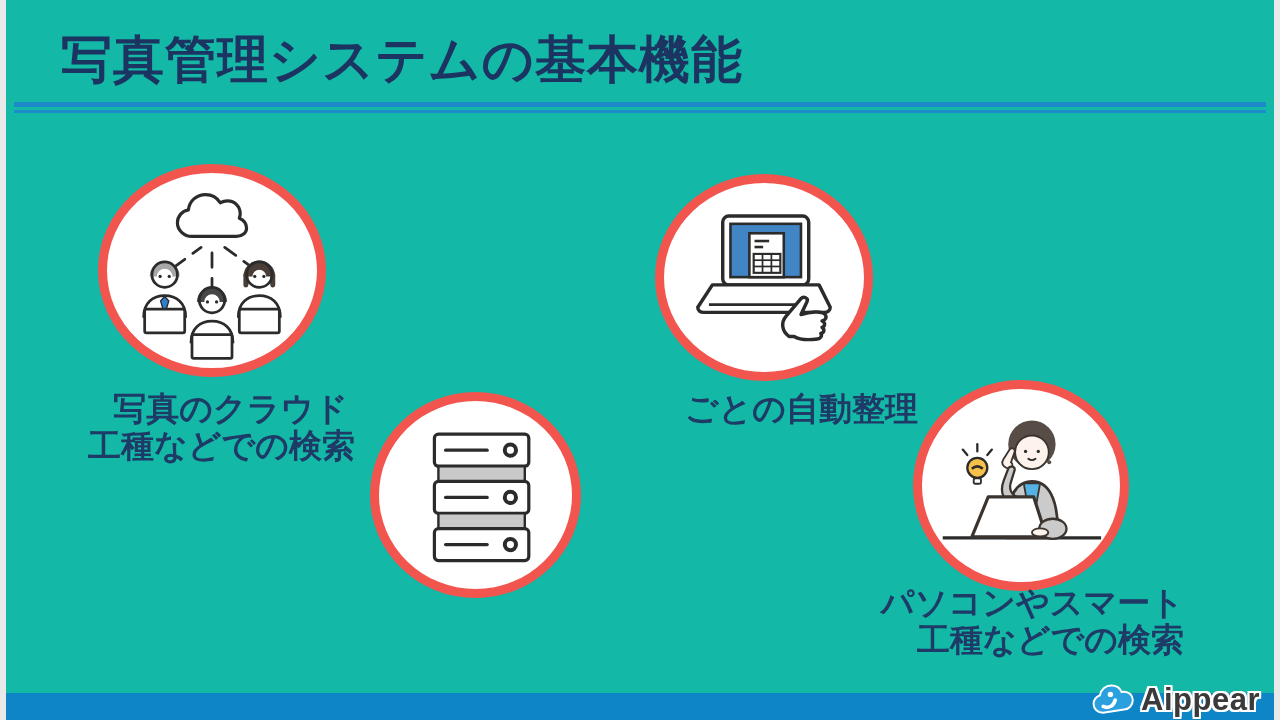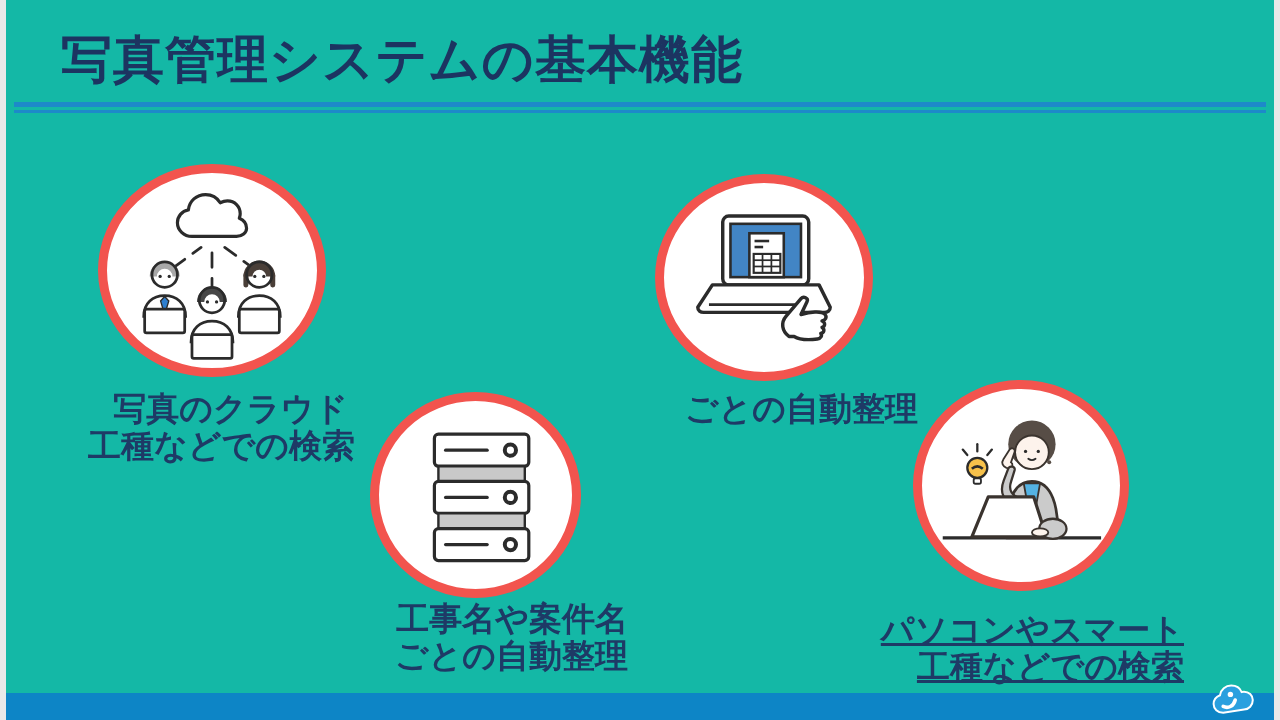--- a/index.html
+++ b/index.html
@@ -115,24 +115,20 @@
         <line x1="62" y1="103" x2="114" y2="103"></line>
         <line x1="62" y1="162" x2="114" y2="162"></line>
       </g>
       <g fill="#fff" stroke="#2b2b2b" stroke-width="5">
         <circle cx="143" cy="44" r="7"></circle>
         <circle cx="143" cy="103" r="7"></circle>
         <circle cx="143" cy="162" r="7"></circle>
       </g>
     </svg>
   </div>
-  <div class="caption" style="left:362px; top:601px; width:260px;">
-    <span>工事名や案件名</span>
-    <span>ごとの自動整理</span>
-  </div>
 
   <div class="feature-circle" style="left:649px; top:174px; width:218px; height:207px;">
     <svg width="172" height="172" viewBox="0 0 200 200">
       <rect x="52" y="28" width="100" height="80" rx="7" fill="#fff" stroke="#2b2b2b" stroke-width="4"></rect>
       <rect x="61" y="37" width="82" height="62" fill="#4285c5" stroke="#2b2b2b" stroke-width="3"></rect>
       <rect x="83" y="48" width="40" height="51" fill="#fff" stroke="#2b2b2b" stroke-width="3"></rect>
       <line x1="89" y1="57" x2="106" y2="57" stroke="#2b2b2b" stroke-width="3"></line>
       <line x1="89" y1="64" x2="99" y2="64" stroke="#2b2b2b" stroke-width="3"></line>
       <rect x="88" y="72" width="31" height="22" fill="#fff" stroke="#2b2b2b" stroke-width="2.5"></rect>
       <line x1="88" y1="79.3" x2="119" y2="79.3" stroke="#2b2b2b" stroke-width="2"></line>
@@ -167,27 +163,28 @@
       <circle cx="131" cy="74" r="2.2" fill="#574d46"></circle>
       <path d="M84,157 c-2,-34 6,-62 28,-62 c22,0 30,28 28,62 z" fill="#cbcbcb" stroke="#3a332e" stroke-width="3" stroke-linejoin="round"></path>
       <path d="M103,97 L112,147 L121,97 z" fill="#54b3e4" stroke="#3a332e" stroke-width="2"></path>
       <path d="M84,80 c-4,-1.5 -6,-5.5 -3.5,-9 l7,-11 c2,-3 6.5,-1 5.5,2.5 l-4,11.5 c2.5,1.5 2,5.5 -1,7 z" fill="#fdf3ec" stroke="#3a332e" stroke-width="2"></path>
       <path d="M94,122 c-13,-4 -18,-15 -13,-28 l5,-13 c1.5,-4 8,-2.5 7,1.5 l-4,13 c-3,9 1,15 10,18 z" fill="#cbcbcb" stroke="#3a332e" stroke-width="2.5" stroke-linejoin="round"></path>
       <path d="M64,112 L114,112 L128,156 L46,156 Z" fill="#fff" stroke="#3a332e" stroke-width="3.5" stroke-linejoin="round"></path>
       <ellipse cx="135" cy="147" rx="15" ry="11" fill="#cbcbcb" stroke="#3a332e" stroke-width="2.5"></ellipse>
       <ellipse cx="121" cy="151" rx="9" ry="4.5" fill="#fdf3ec" stroke="#3a332e" stroke-width="2"></ellipse>
     </svg>
   </div>
-  <div class="caption" style="left:873px; top:612px; width:305px;text-decoration:underline;">
+  <div class="caption" style="left:873px; top:585px; width:305px;">
     <span>パソコンやスマート</span>
     <span>工種などでの検索</span>
   </div>
 
   <div class="footer-bar"></div>
   <div class="logo">
     <svg width="48" height="36" viewBox="0 0 60 44">
       <path d="M14,38 C7,38 2,33 2,27 c0,-5 3,-9 8,-11 c1,-7 7,-12 14,-12 c6,0 11,3 13,8 c1,-0.3 2,-0.4 3,-0.4 c6,0 11,4.5 11,10.5 c0,6.5 -5,11.9 -11,11.9 z" fill="#2aa0df" stroke="#fff" stroke-width="2.5"></path>
       <circle cx="23" cy="15" r="3.4" fill="#fff"></circle>
       <path d="M14,30 c6,3 13,0 15,-8" stroke="#fff" stroke-width="4.5" fill="none" stroke-linecap="round"></path>
     </svg>
+    <span class="logo-text">Aippear</span>
   </div>
 
 </div>
 
 </body></html>

